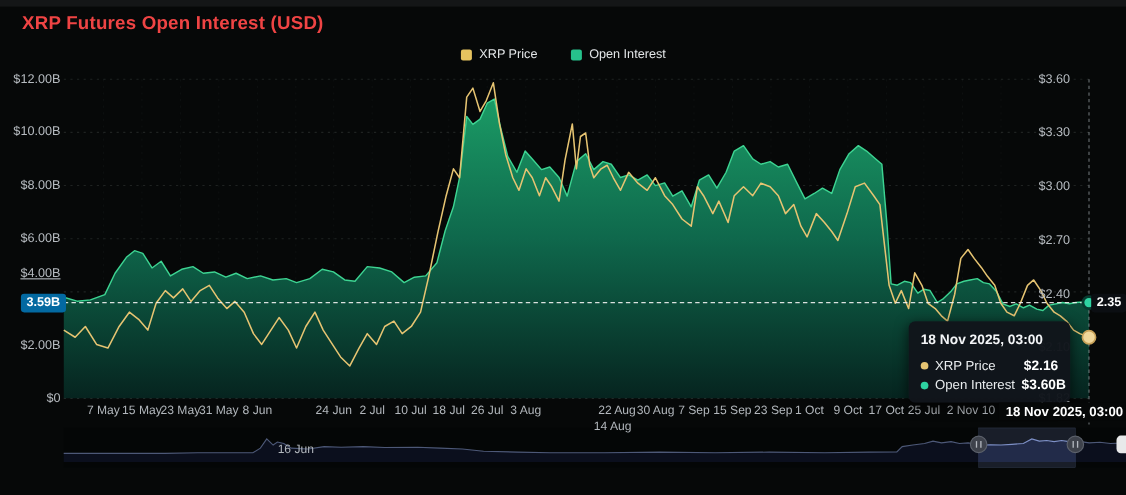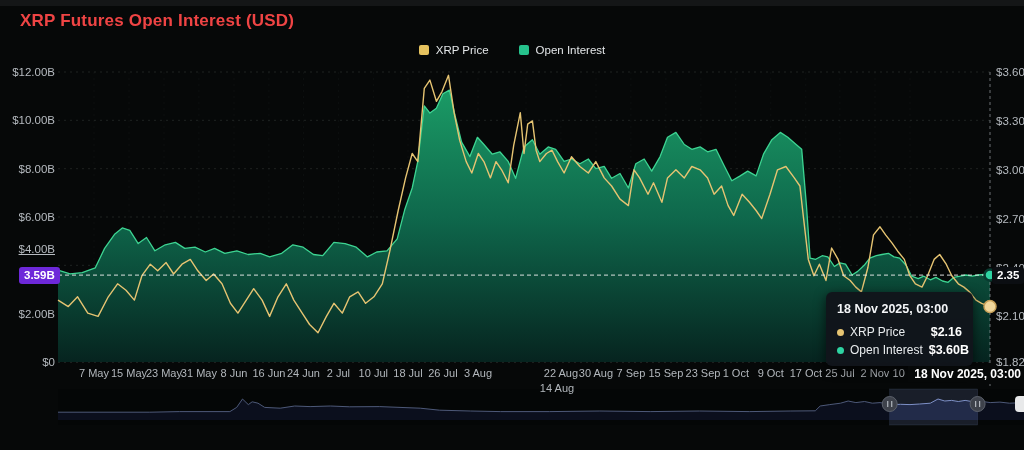--- a/index.html
+++ b/index.html
@@ -13,26 +13,26 @@
     position:absolute;left:20px;top:11px;margin:0;
     font-size:17px;font-weight:bold;color:#ef4444;letter-spacing:.2px;
   }
   .legend{position:absolute;left:0;right:0;top:44px;display:flex;justify-content:center;gap:30px;}
   .legend-item{display:flex;align-items:center;gap:7px;cursor:pointer;}
   .legend-swatch{width:10px;height:10px;border-radius:2px;display:inline-block;}
   .legend-label{font-size:11.5px;color:#e3e6e8;}
   #chart-svg,#nav-svg{position:absolute;left:0;top:0;}
   .ytick-left{position:absolute;width:52px;text-align:right;transform:translateY(-50%);
     font-size:11.5px;color:#b6bbc0;}
-  .ytick-right{position:absolute;left:996px;transform:translateY(-50%);
+  .ytick-right{position:absolute;left:944px;transform:translateY(-50%);
     font-size:11.5px;color:#b6bbc0;}
   .xtick{position:absolute;top:367px;transform:translateX(-50%);
     font-size:11px;color:#b2b7bc;white-space:nowrap;}
   .cur-pill{
-    position:absolute;background:#6d28d9;color:#ffffff;font-size:11.5px;font-weight:bold;
+    position:absolute;background:#0369a1;color:#ffffff;font-size:11.5px;font-weight:bold;
     padding:2px 5px;border-radius:3px;line-height:13px;z-index:6;
   }
   #oi-cur{left:19px;top:267px;}
   #price-cur{left:992px;top:267px;background:#0b0e12;}
   .crosshair-date{
     position:absolute;right:1px;top:366px;z-index:6;
     background:#060808;padding:1px 2px 1px 6px;
     font-size:12px;font-weight:bold;color:#ffffff;white-space:nowrap;
   }
   .tooltip{
@@ -137,21 +137,21 @@
     <div class="ytick-right" style="top: 169.753px;">$3.00</div>
     <div class="ytick-right" style="top: 218.629px;">$2.70</div>
     <div class="ytick-right" style="top: 267.506px;">$2.40</div>
     <div class="ytick-right" style="top: 316.382px;">$2.10</div>
     <div class="ytick-right" style="top: 362px;">$1.82</div>
     <div class="xtick" style="left: 93.9752px;">7 May</div>
     <div class="xtick" style="left: 129.018px;">15 May</div>
     <div class="xtick" style="left: 163.968px;">23 May</div>
     <div class="xtick" style="left: 198.918px;">31 May</div>
     <div class="xtick" style="left: 233.962px;">8 Jun</div>
-    <div class="xtick" style="left: 268.912px;">16 Jun</div>
+    <div class="xtick" style="left: 268.912px; margin-top: 36px;">16 Jun</div>
     <div class="xtick" style="left: 303.396px;">24 Jun</div>
     <div class="xtick" style="left: 338.346px;">2 Jul</div>
     <div class="xtick" style="left: 373.296px;">10 Jul</div>
     <div class="xtick" style="left: 407.966px;">18 Jul</div>
     <div class="xtick" style="left: 442.916px;">26 Jul</div>
     <div class="xtick" style="left: 477.959px;">3 Aug</div>
     <div class="xtick" style="left: 557px; margin-top: 15px;">14 Aug</div>
     <div class="xtick" style="left: 560.907px;">22 Aug</div>
     <div class="xtick" style="left: 595.95px;">30 Aug</div>
     <div class="xtick" style="left: 630.9px;">7 Sep</div>

